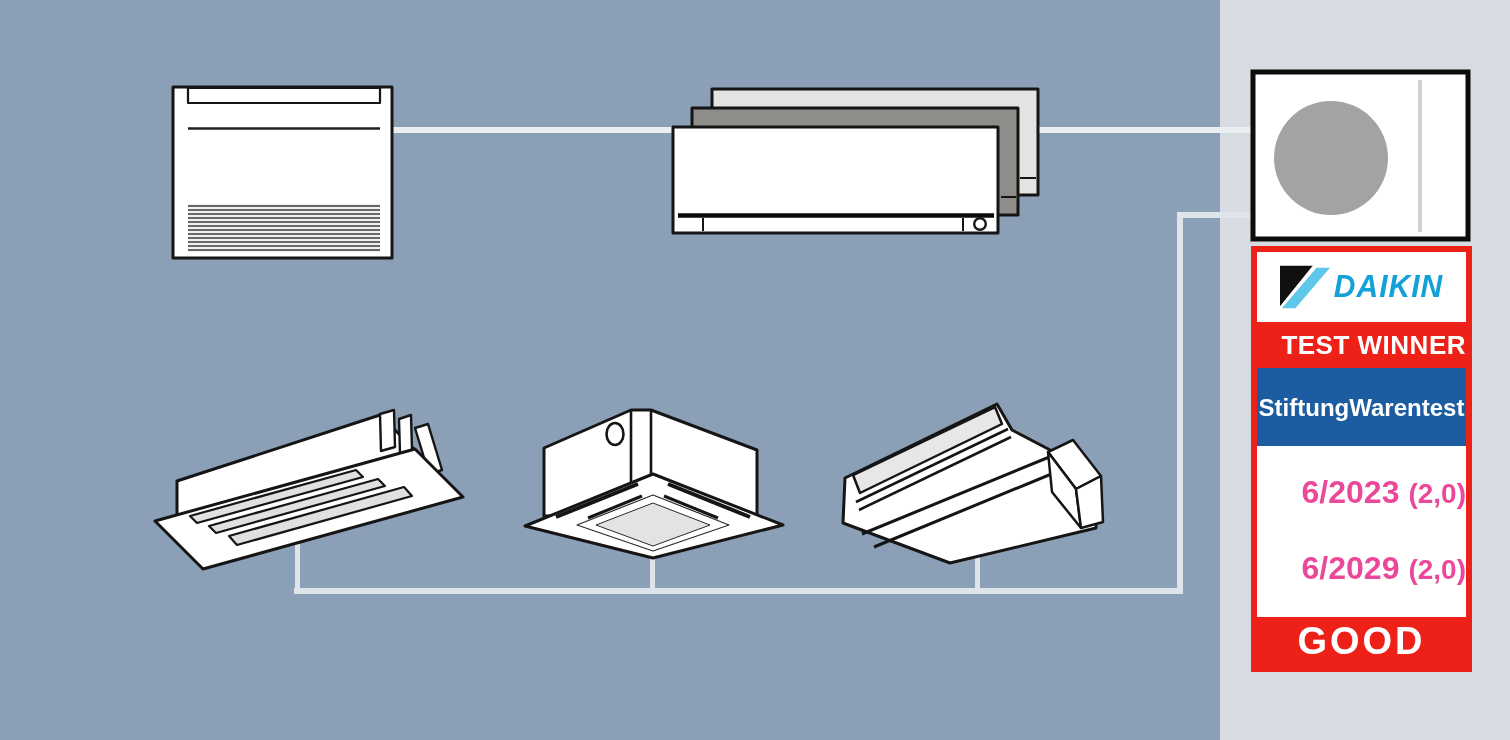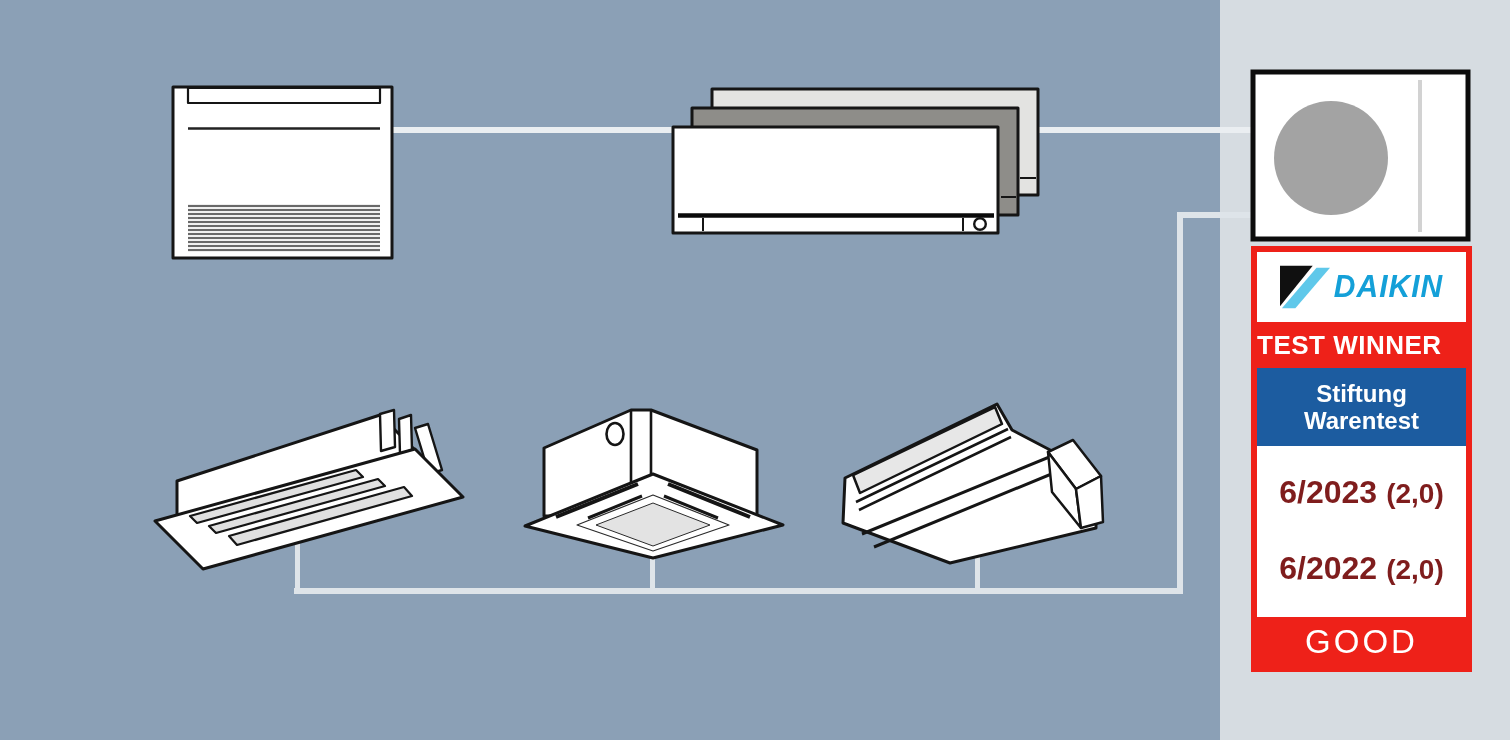--- a/index.html
+++ b/index.html
@@ -8,33 +8,33 @@
   .stage svg.diagram{position:absolute;left:0;top:0;}
 
   
   .badge{position:absolute;left:1251px;top:246px;width:221px;height:426px;
          box-sizing:border-box;border:6px solid #ee2119;background:#fff;
          display:flex;flex-direction:column;}
   .badge-logo{height:70px;display:flex;align-items:center;justify-content:center;
               background:#fff;gap:4px;}
   .badge-logo .brand{font-style:italic;font-weight:bold;font-size:30px;
                      letter-spacing:1px;color:#14a0d8;transform:scaleY(1.05);}
-  .badge-award{height:46px;display:flex;align-items:center;justify-content:flex-start;
+  .badge-award{height:46px;display:flex;align-items:center;justify-content:flex-end;
                color:#fff;font-weight:bold;font-size:26px;letter-spacing:.5px;}
-  .badge-org{height:78px;display:flex;flex-direction:column;align-items:center;
+  .badge-org{height:78px;display:flex;flex-direction:row;align-items:center;
              justify-content:center;color:#fff;font-weight:bold;font-size:24px;
              line-height:27px;}
   .badge-results{flex:1;display:flex;flex-direction:column;justify-content:space-around;
                  padding:8px 0 10px 0;}
   .result-row{display:flex;align-items:baseline;justify-content:center;gap:9px;
               font-weight:bold;}
   .result-row .issue{font-size:32px;}
   .result-row .grade{font-size:28px;}
   .badge-verdict{height:49px;display:flex;align-items:center;justify-content:center;
-                 color:#fff;font-weight:normal;font-size:33px;letter-spacing:3px;}
+                 color:#fff;font-weight:bold;font-size:38px;letter-spacing:3px;}
 </style>
 </head>
 <body>
 
 <div class="stage">
 
   <svg class="diagram" width="1510" height="740" viewBox="0 0 1510 740">
 
     <rect x="0" y="0" width="1510" height="740" fill="#8ba0b6"></rect>
     <rect x="1220" y="0" width="290" height="740" fill="#d6dce1"></rect>
@@ -119,27 +119,27 @@
 
     <div class="badge-award" style="background-color: rgb(238, 33, 25);">
       <span>TEST WINNER</span>
     </div>
 
     <div class="badge-org" style="background-color: rgb(28, 92, 160);">
       <span>Stiftung</span>
       <span>Warentest</span>
     </div>
 
-    <div class="badge-results" style="color: #7f1d1d;">
+    <div class="badge-results" style="color: #ec4899; align-items: flex-end;">
       <div class="result-row">
         <span class="issue">6/2023</span>
         <span class="grade">(2,0)</span>
       </div>
       <div class="result-row">
-        <span class="issue">6/2022</span>
+        <span class="issue">6/2029</span>
         <span class="grade">(2,0)</span>
       </div>
     </div>
 
     <div class="badge-verdict" style="background-color: rgb(238, 33, 25);">
       <span>GOOD</span>
     </div>
   </div>
 </div>
 

